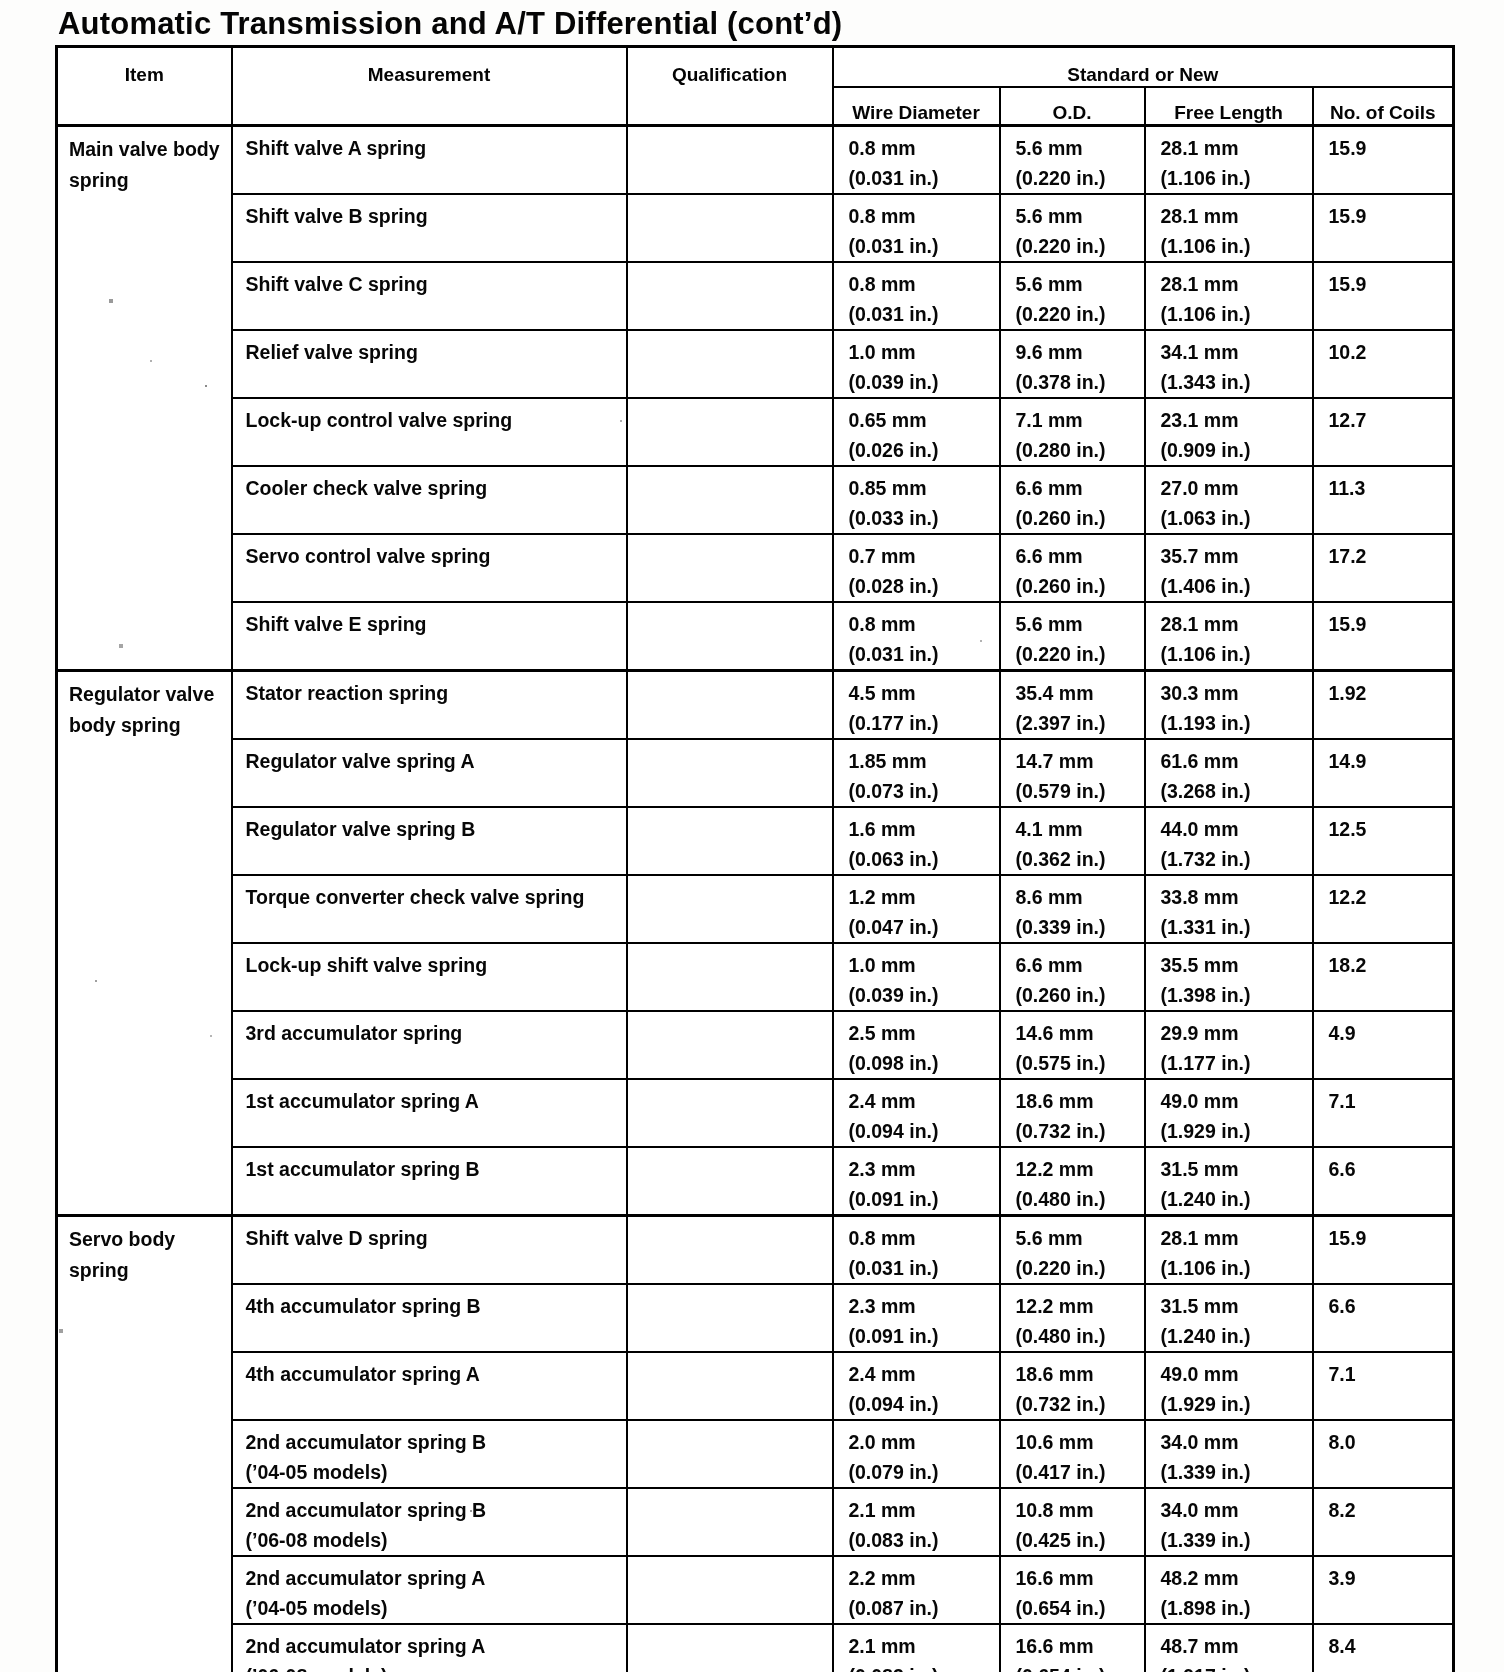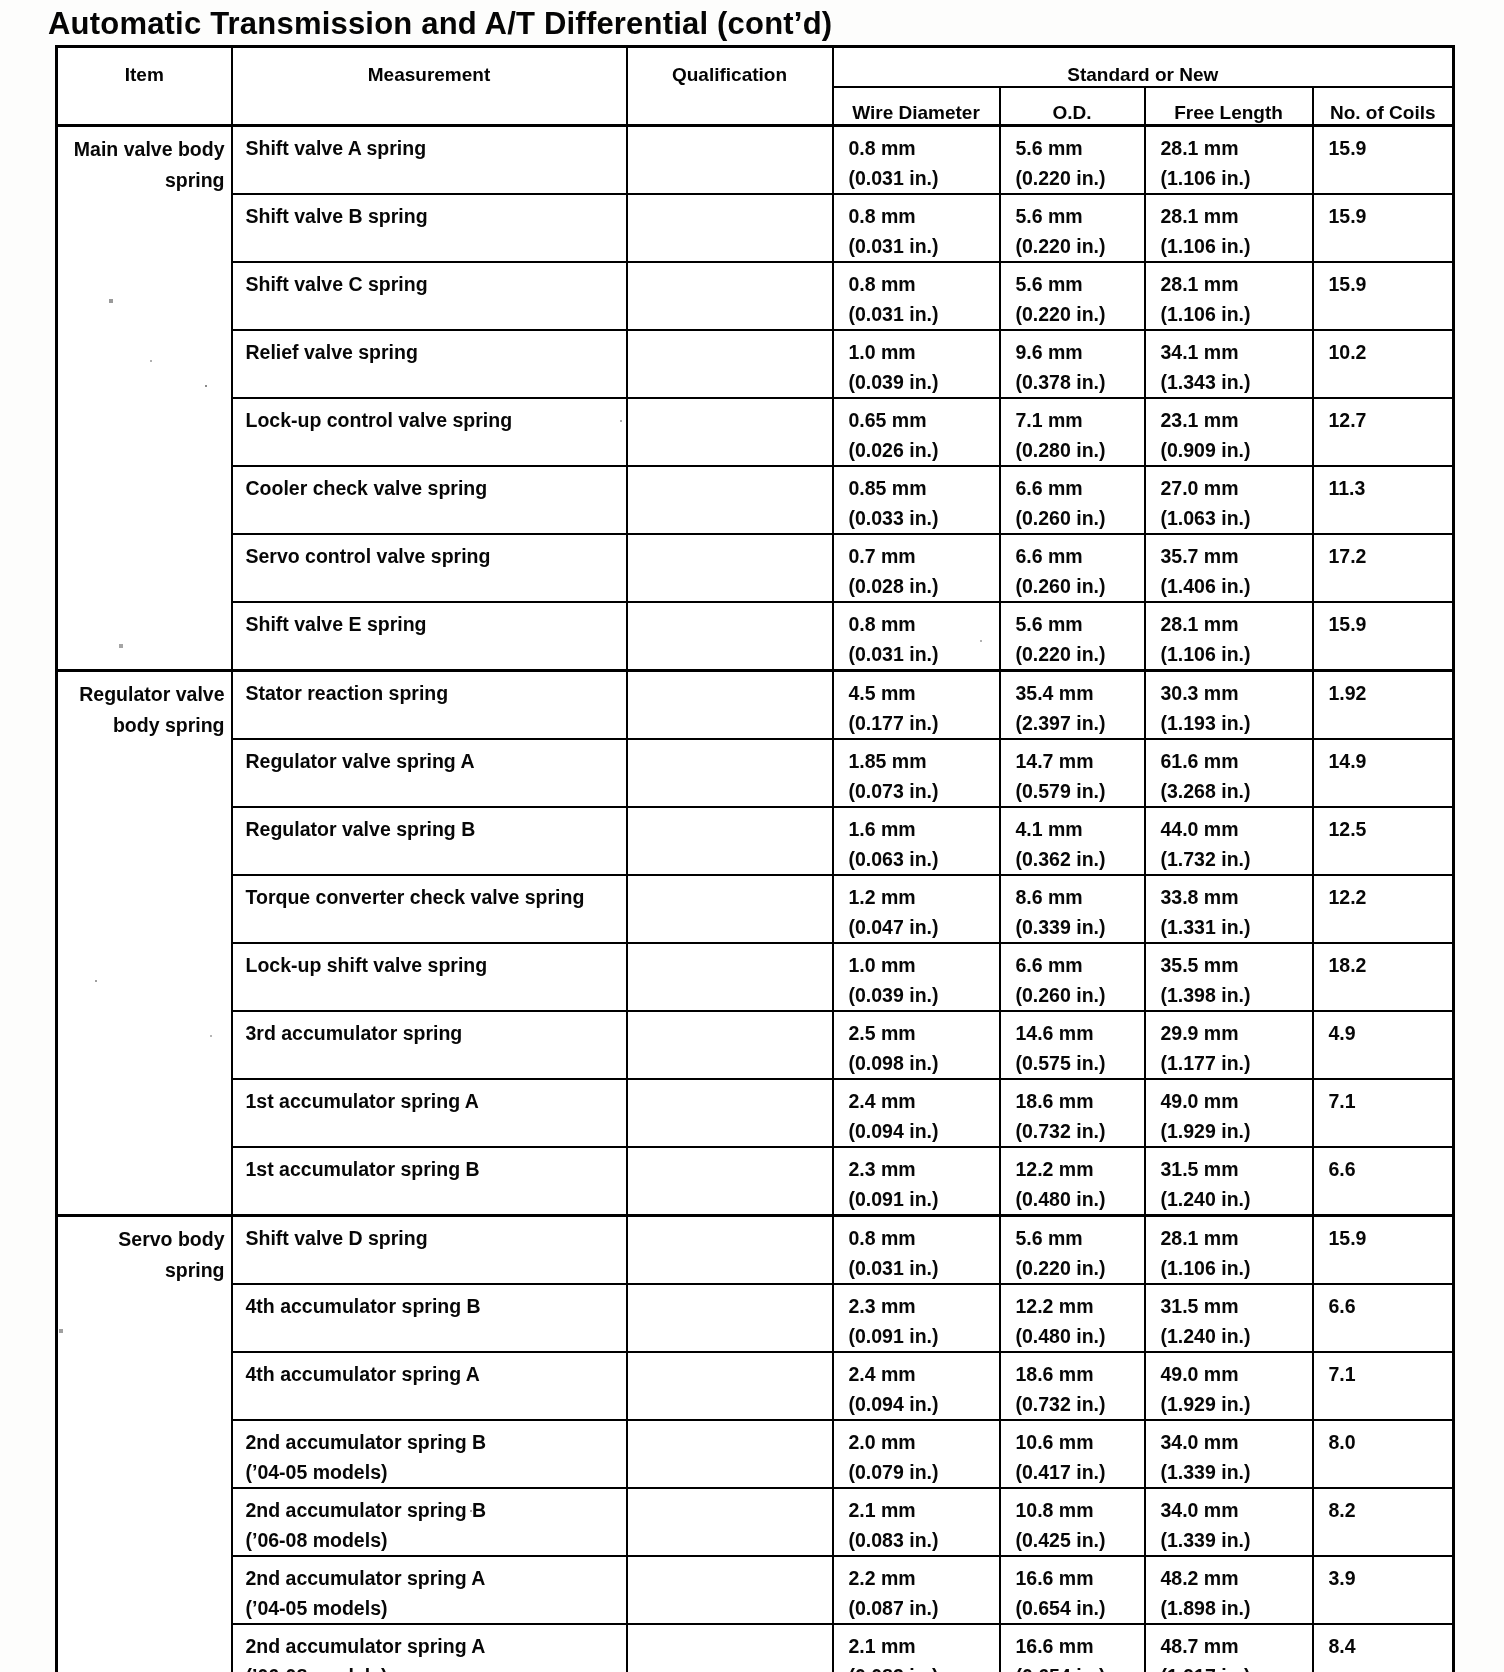--- a/index.html
+++ b/index.html
@@ -9,21 +9,21 @@
     font-family:"Liberation Sans",sans-serif;
     color:#070707;
     position:relative;
     overflow:hidden;
   }
   .page{padding:6px 0 0 42px;}
   .doc-title{
     font-size:31px;
     font-weight:800;
     letter-spacing:0.2px;
-    margin:0 0 3px 6px;
+    margin:0 0 3px 16px;
     color:#050505;
   }
   table.spec{
     border-collapse:collapse;
     table-layout:fixed;
     width:1397px;
     margin-left:13px;
     background:#ffffff;
     border:3px solid #000;
   }
@@ -39,21 +39,21 @@
     padding-top:16px;
     color:#040404;
   }
   thead tr.top-head{height:36px;}
   thead tr.sub-head{height:31px;}
   thead tr.sub-head th{border-bottom:3px solid #000;padding-top:14px;}
   tbody tr{height:62px;}
   tbody tr.section-start td{border-top:3px solid #000;}
   .item-cell{
     padding:7px 6px 0 11px;
-    font-size:19.5px;font-weight:700;line-height:31px;text-align:right;
+    font-size:19.5px;font-weight:700;line-height:31px;
   }
   .m-cell{
     padding:6px 8px 0 13px;
     font-size:19.5px;font-weight:700;line-height:30px;
   }
   .q-cell{padding:6px 6px 0 10px;font-size:19px;font-weight:700;}
   .v-cell{
     padding:6px 4px 0 15px;
     font-size:19.5px;font-weight:700;line-height:30px;
   }

